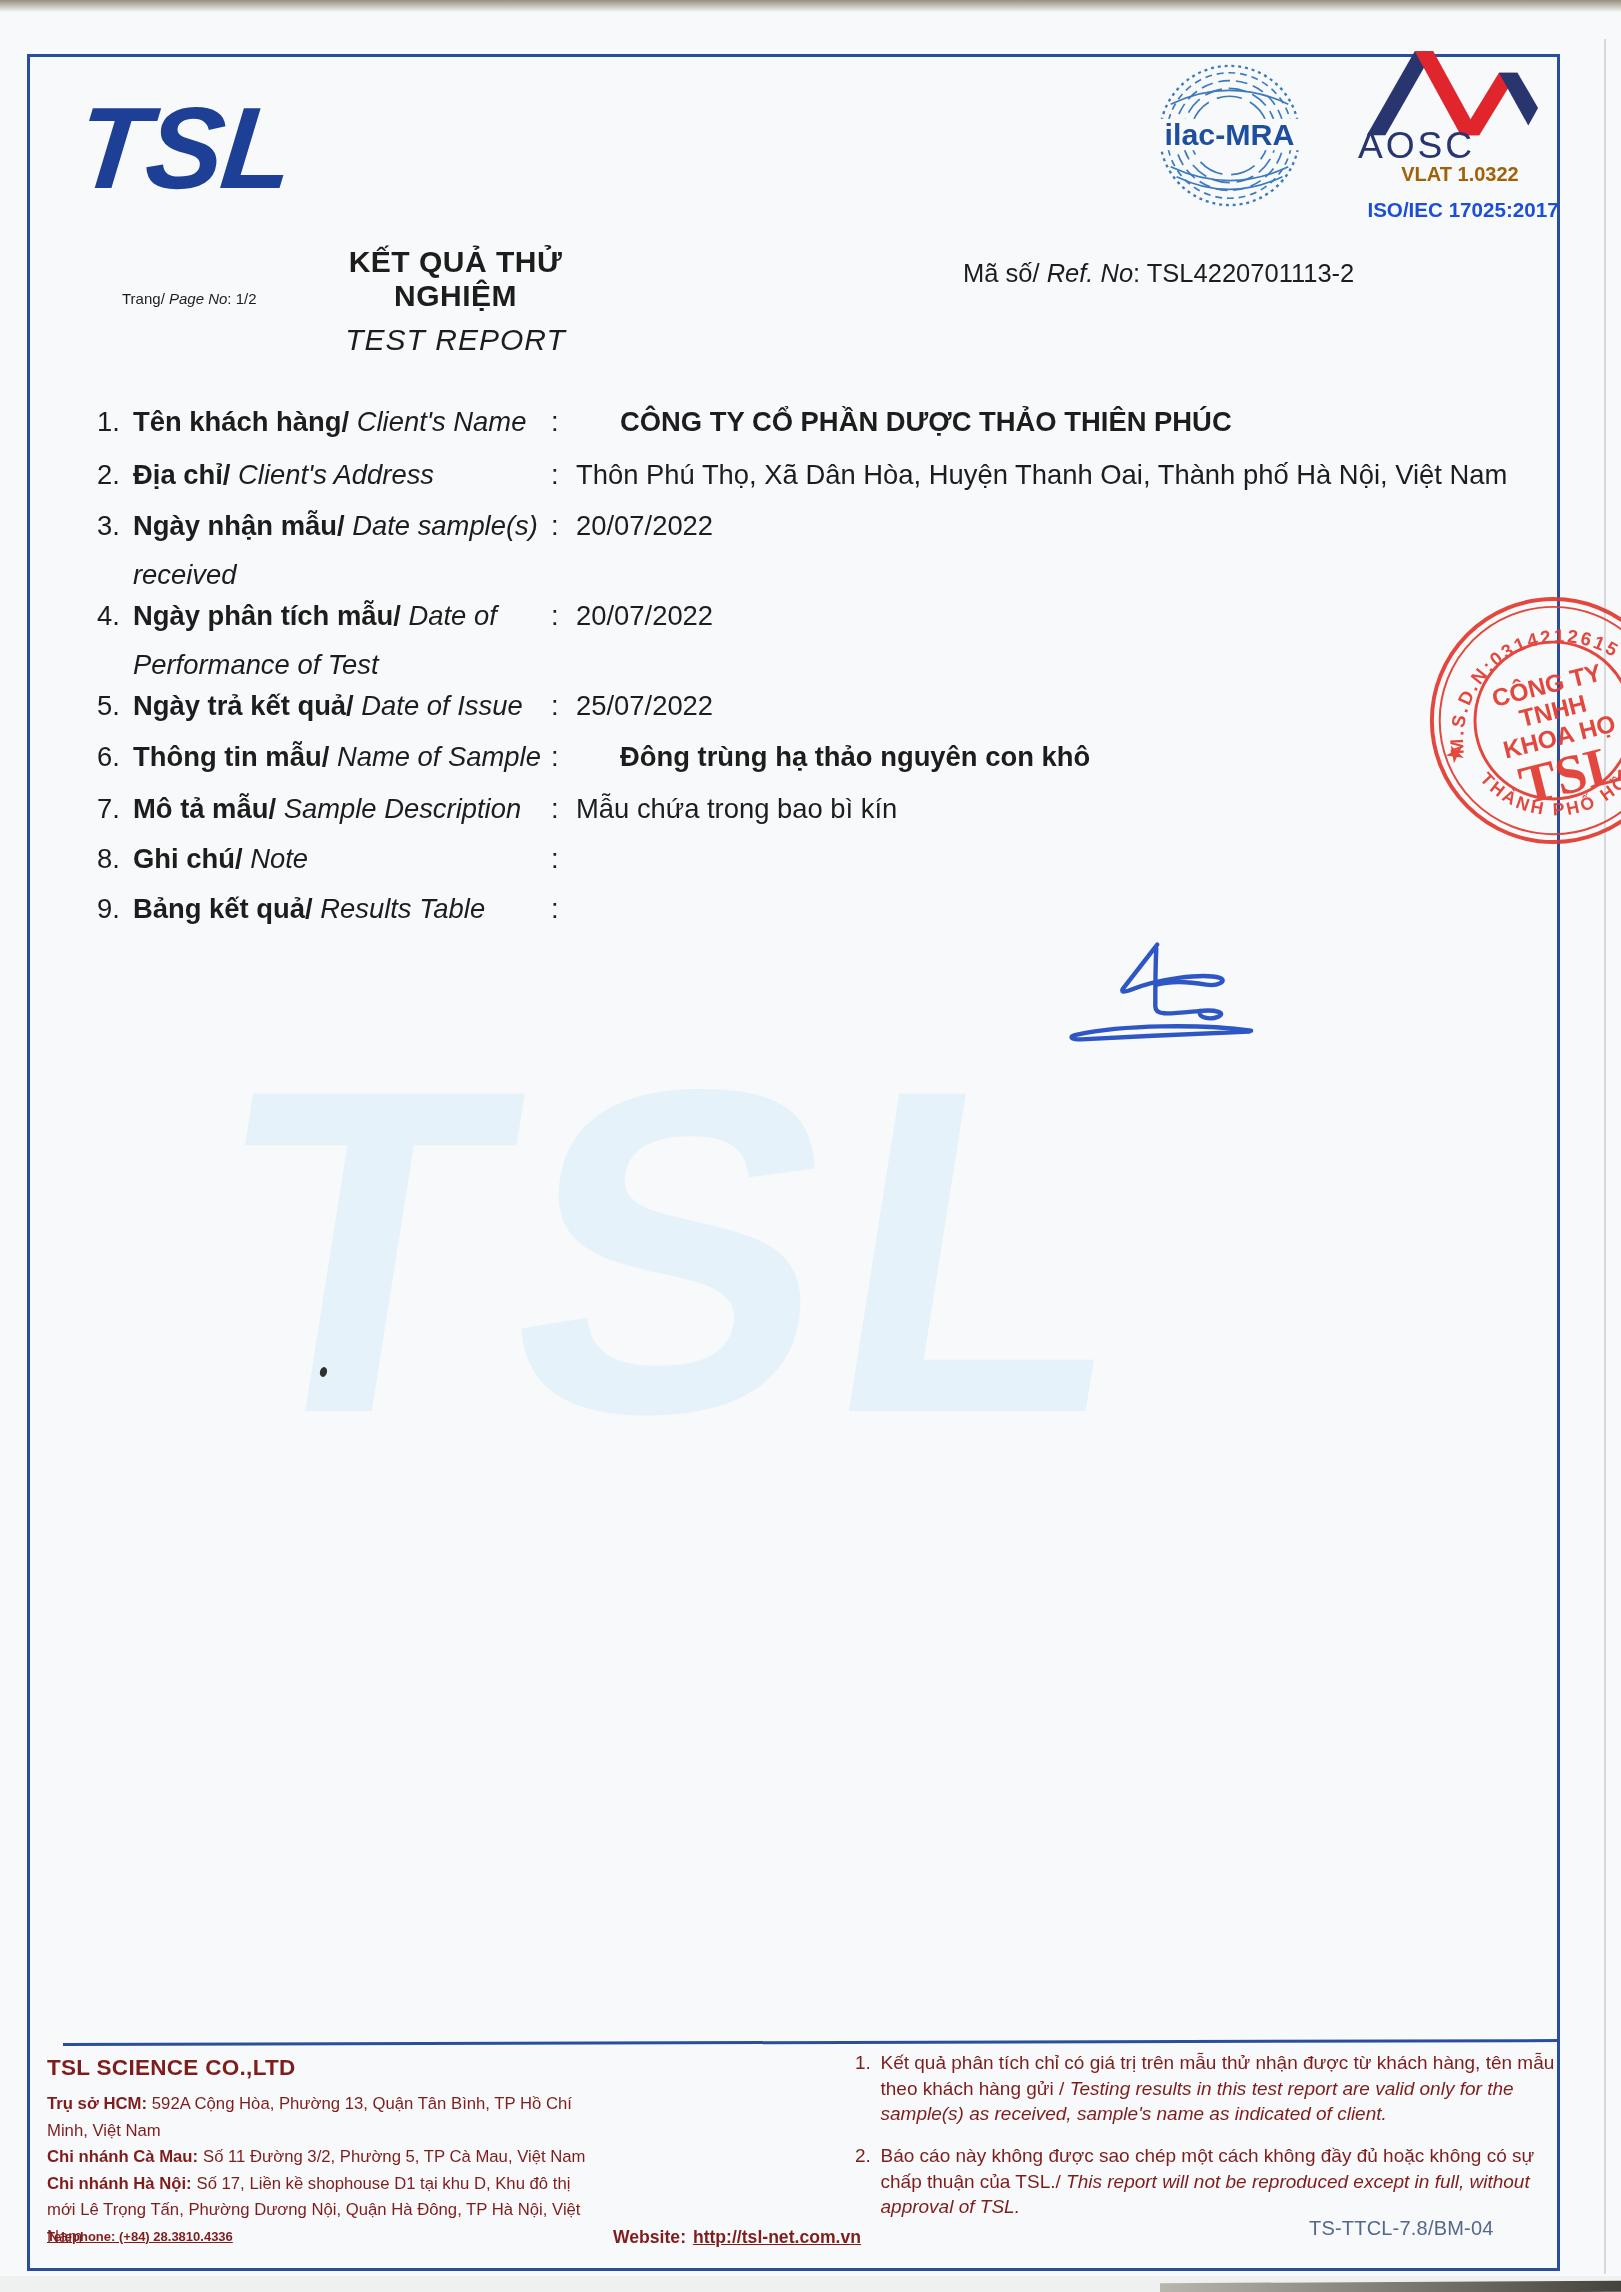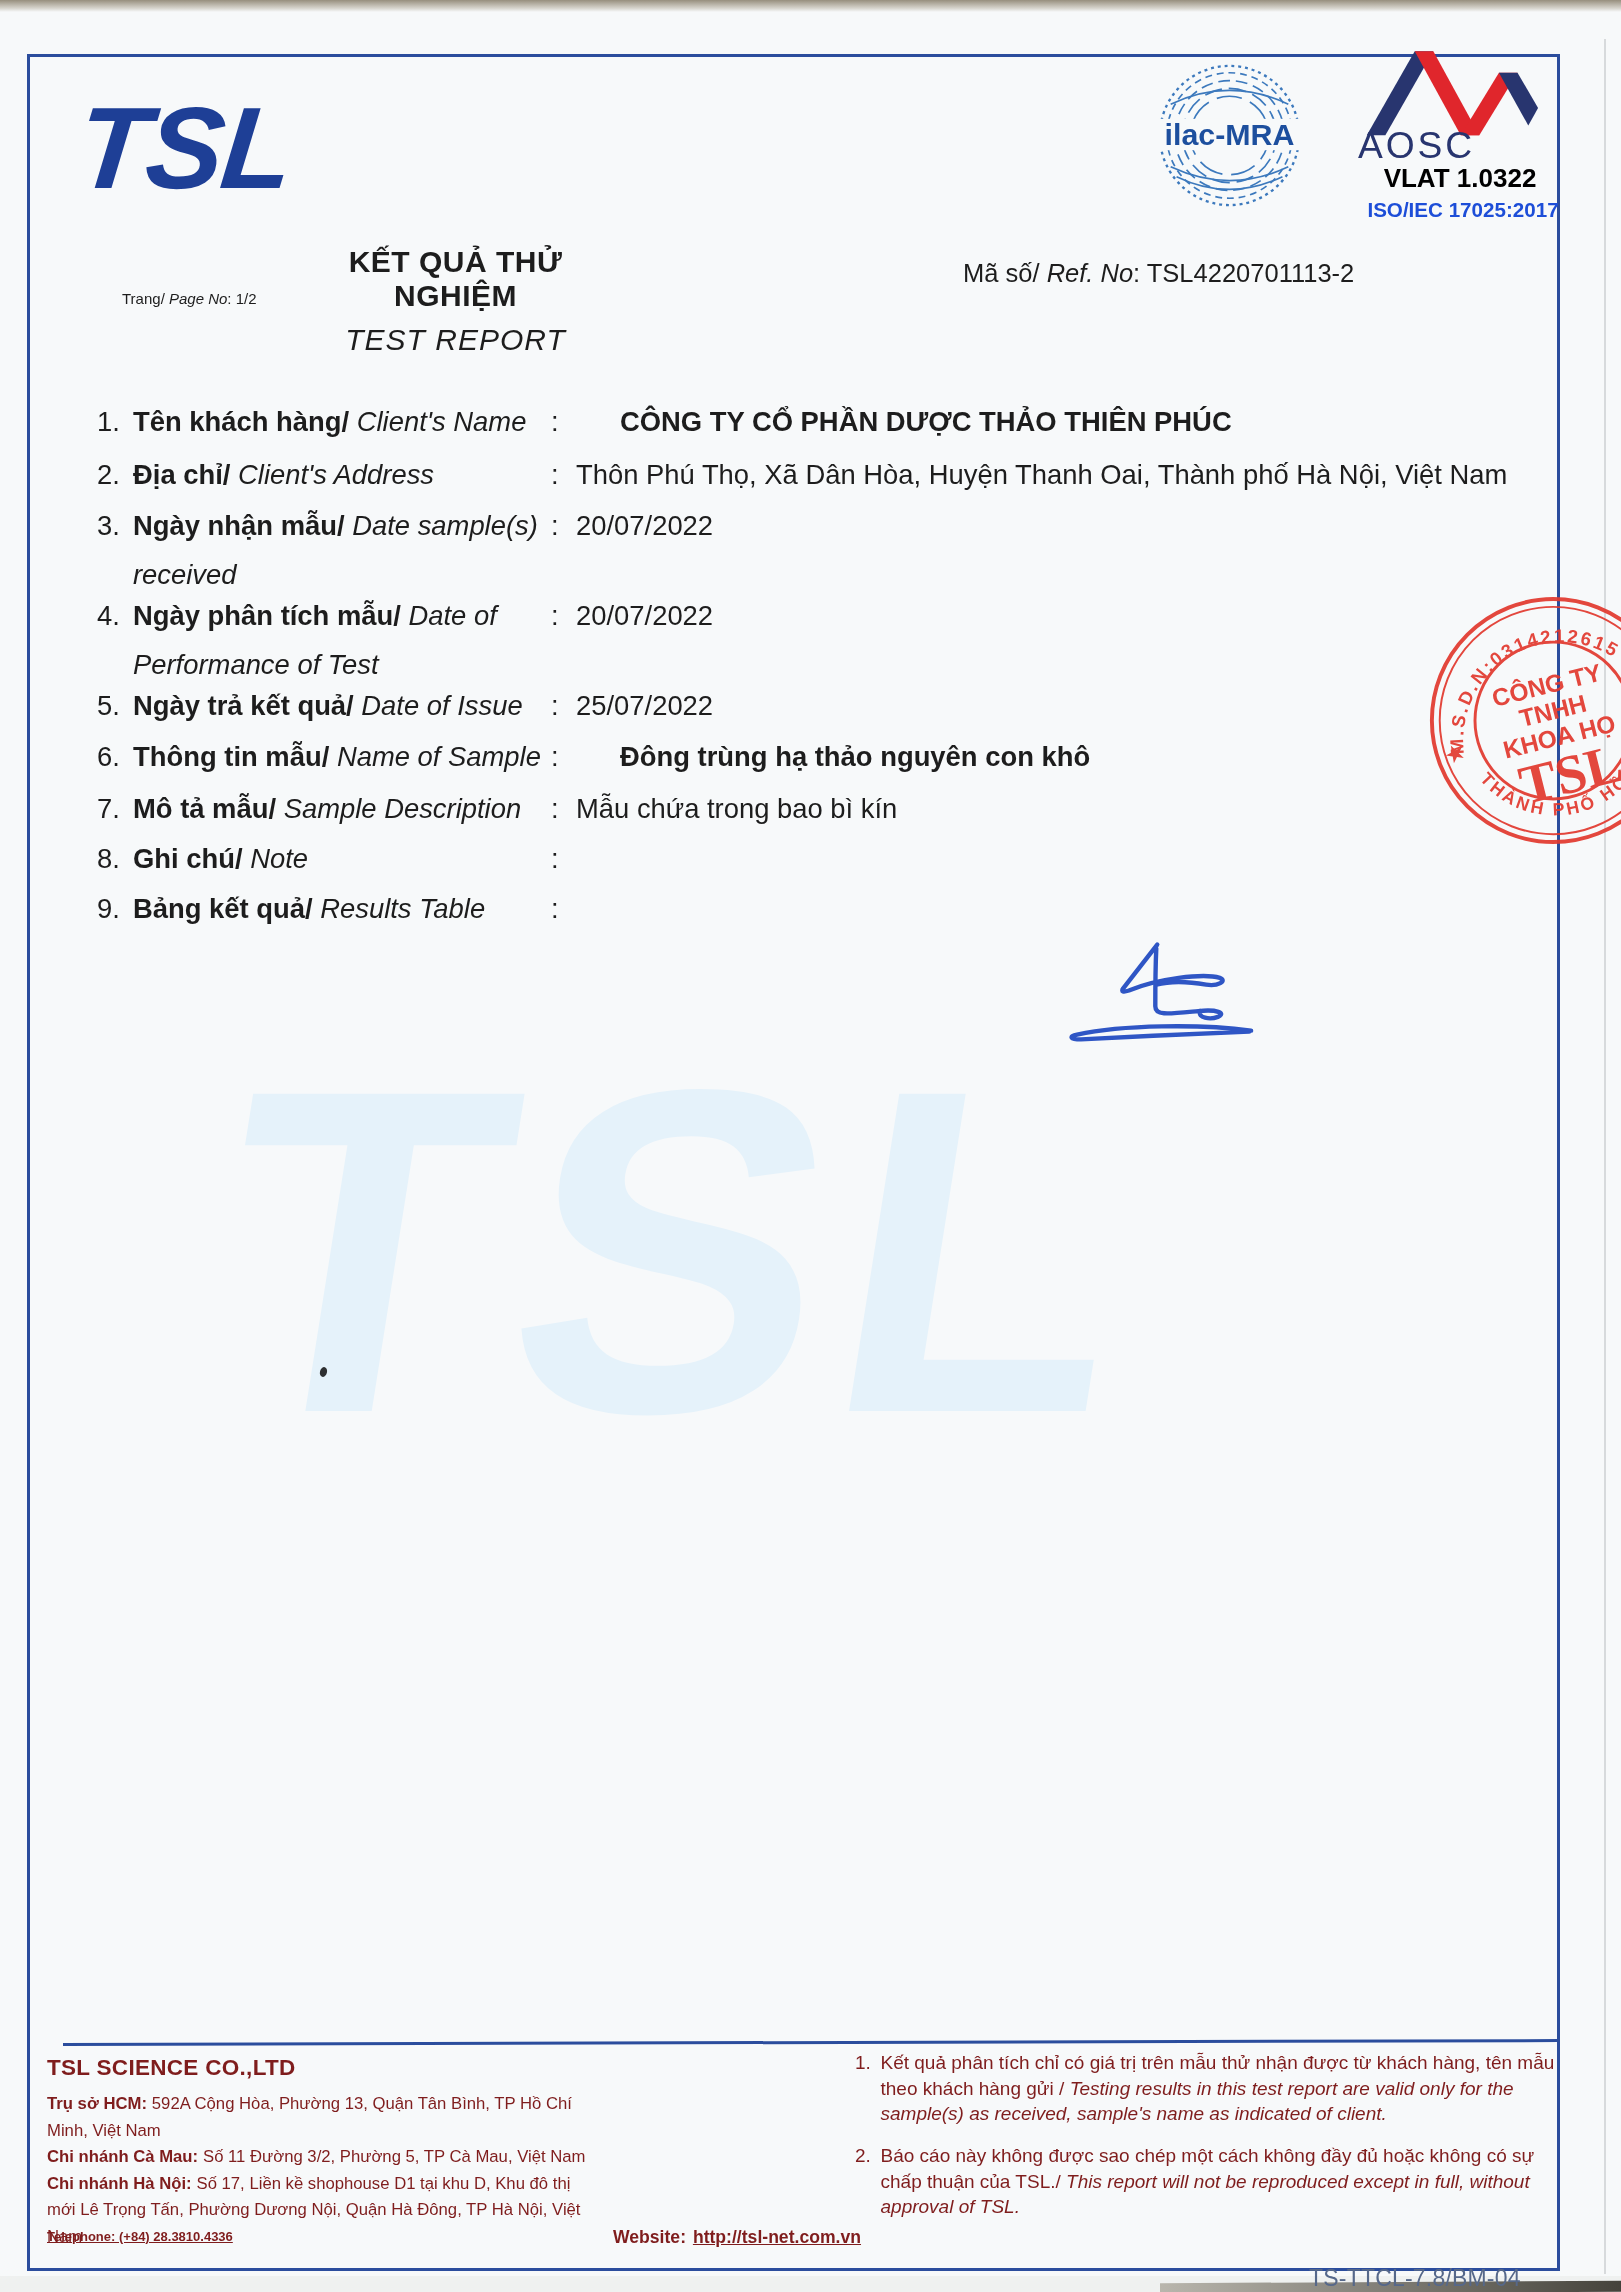--- a/index.html
+++ b/index.html
@@ -25,21 +25,21 @@
   
   .logo { left:78px; top:90px; font-size:116px; font-weight:bold; font-style:italic;
     color:#1e3f96; letter-spacing:-2px; transform:skewX(-6deg); line-height:1; }
   .company { left:368px; top:92px; width:784px; text-align:center; color:#1c3e95; }
   .company-l1 { font-size:44px; font-weight:bold; letter-spacing:0.5px; }
   .company-l2 { font-size:37px; font-weight:bold; margin-top:9.8px; letter-spacing:0.5px; }
 
   .ilac-svg { left:1155px; top:61px; }
   .aosc-svg { left:1356px; top:47px; }
   .vlat { left:1367px; top:163px; width:186px; text-align:center;
-    font-size:26px; font-weight:bold; color:#000000; }
+    font-size:20px; font-weight:bold; color:#a16207; }
   .iso  { left:1365px; top:198px; width:196px; text-align:center;
     font-size:20.6px; font-weight:bold; color:#1d4ed8; }
 
   
   .trang { left:122px; top:290px; font-size:15px; }
   .trang i { font-style:italic; }
   .titleblock { left:289px; top:245px; width:333px; text-align:center; }
   .title-vi { font-size:30px; font-weight:bold; letter-spacing:0.5px; }
   .title-en { font-size:30px; font-weight:normal; font-style:italic; margin-top:9.8px; letter-spacing:1px; }
   .ref { left:963px; top:259px; font-size:25.5px; }
@@ -72,21 +72,21 @@
   .faddr { left:47px; top:2091px; width:551px; font-size:16.7px; line-height:26.5px; }
   .faddr b { font-weight:bold; margin-right:4.9px; }
   .ftel { left:47px; top:2229px; font-size:13px; font-weight:bold;text-decoration:underline; }
   .fweb { left:613px; top:2227px; font-size:17.6px; font-weight:bold; }
   .fweb .u { text-decoration:underline; margin-left:6.9px; }
   .fnotes { left:855px; top:2050px; width:702px; font-size:19px; line-height:25.5px; }
   .note { display:flex; }
   .note + .note { margin-top:16.7px; }
   .nno { width:25.5px; flex:none; }
   .ntext i { font-style:italic; }
-  .fcode { left:1309px; top:2217px; font-size:23px; color:#56688a; letter-spacing:0.2px;margin-top:48px; }
+  .fcode { left:1309px; top:2217px; font-size:20px; color:#56688a; letter-spacing:0.2px; }
 </style>
 </head>
 <body>
 
 <div class="page">
 
   <div class="abs scan-top-strip"></div>
   <div class="abs scan-right-line"></div>
   <div class="abs scan-bottom-strip"></div>
   <div class="abs scan-bottom-bar"></div>

